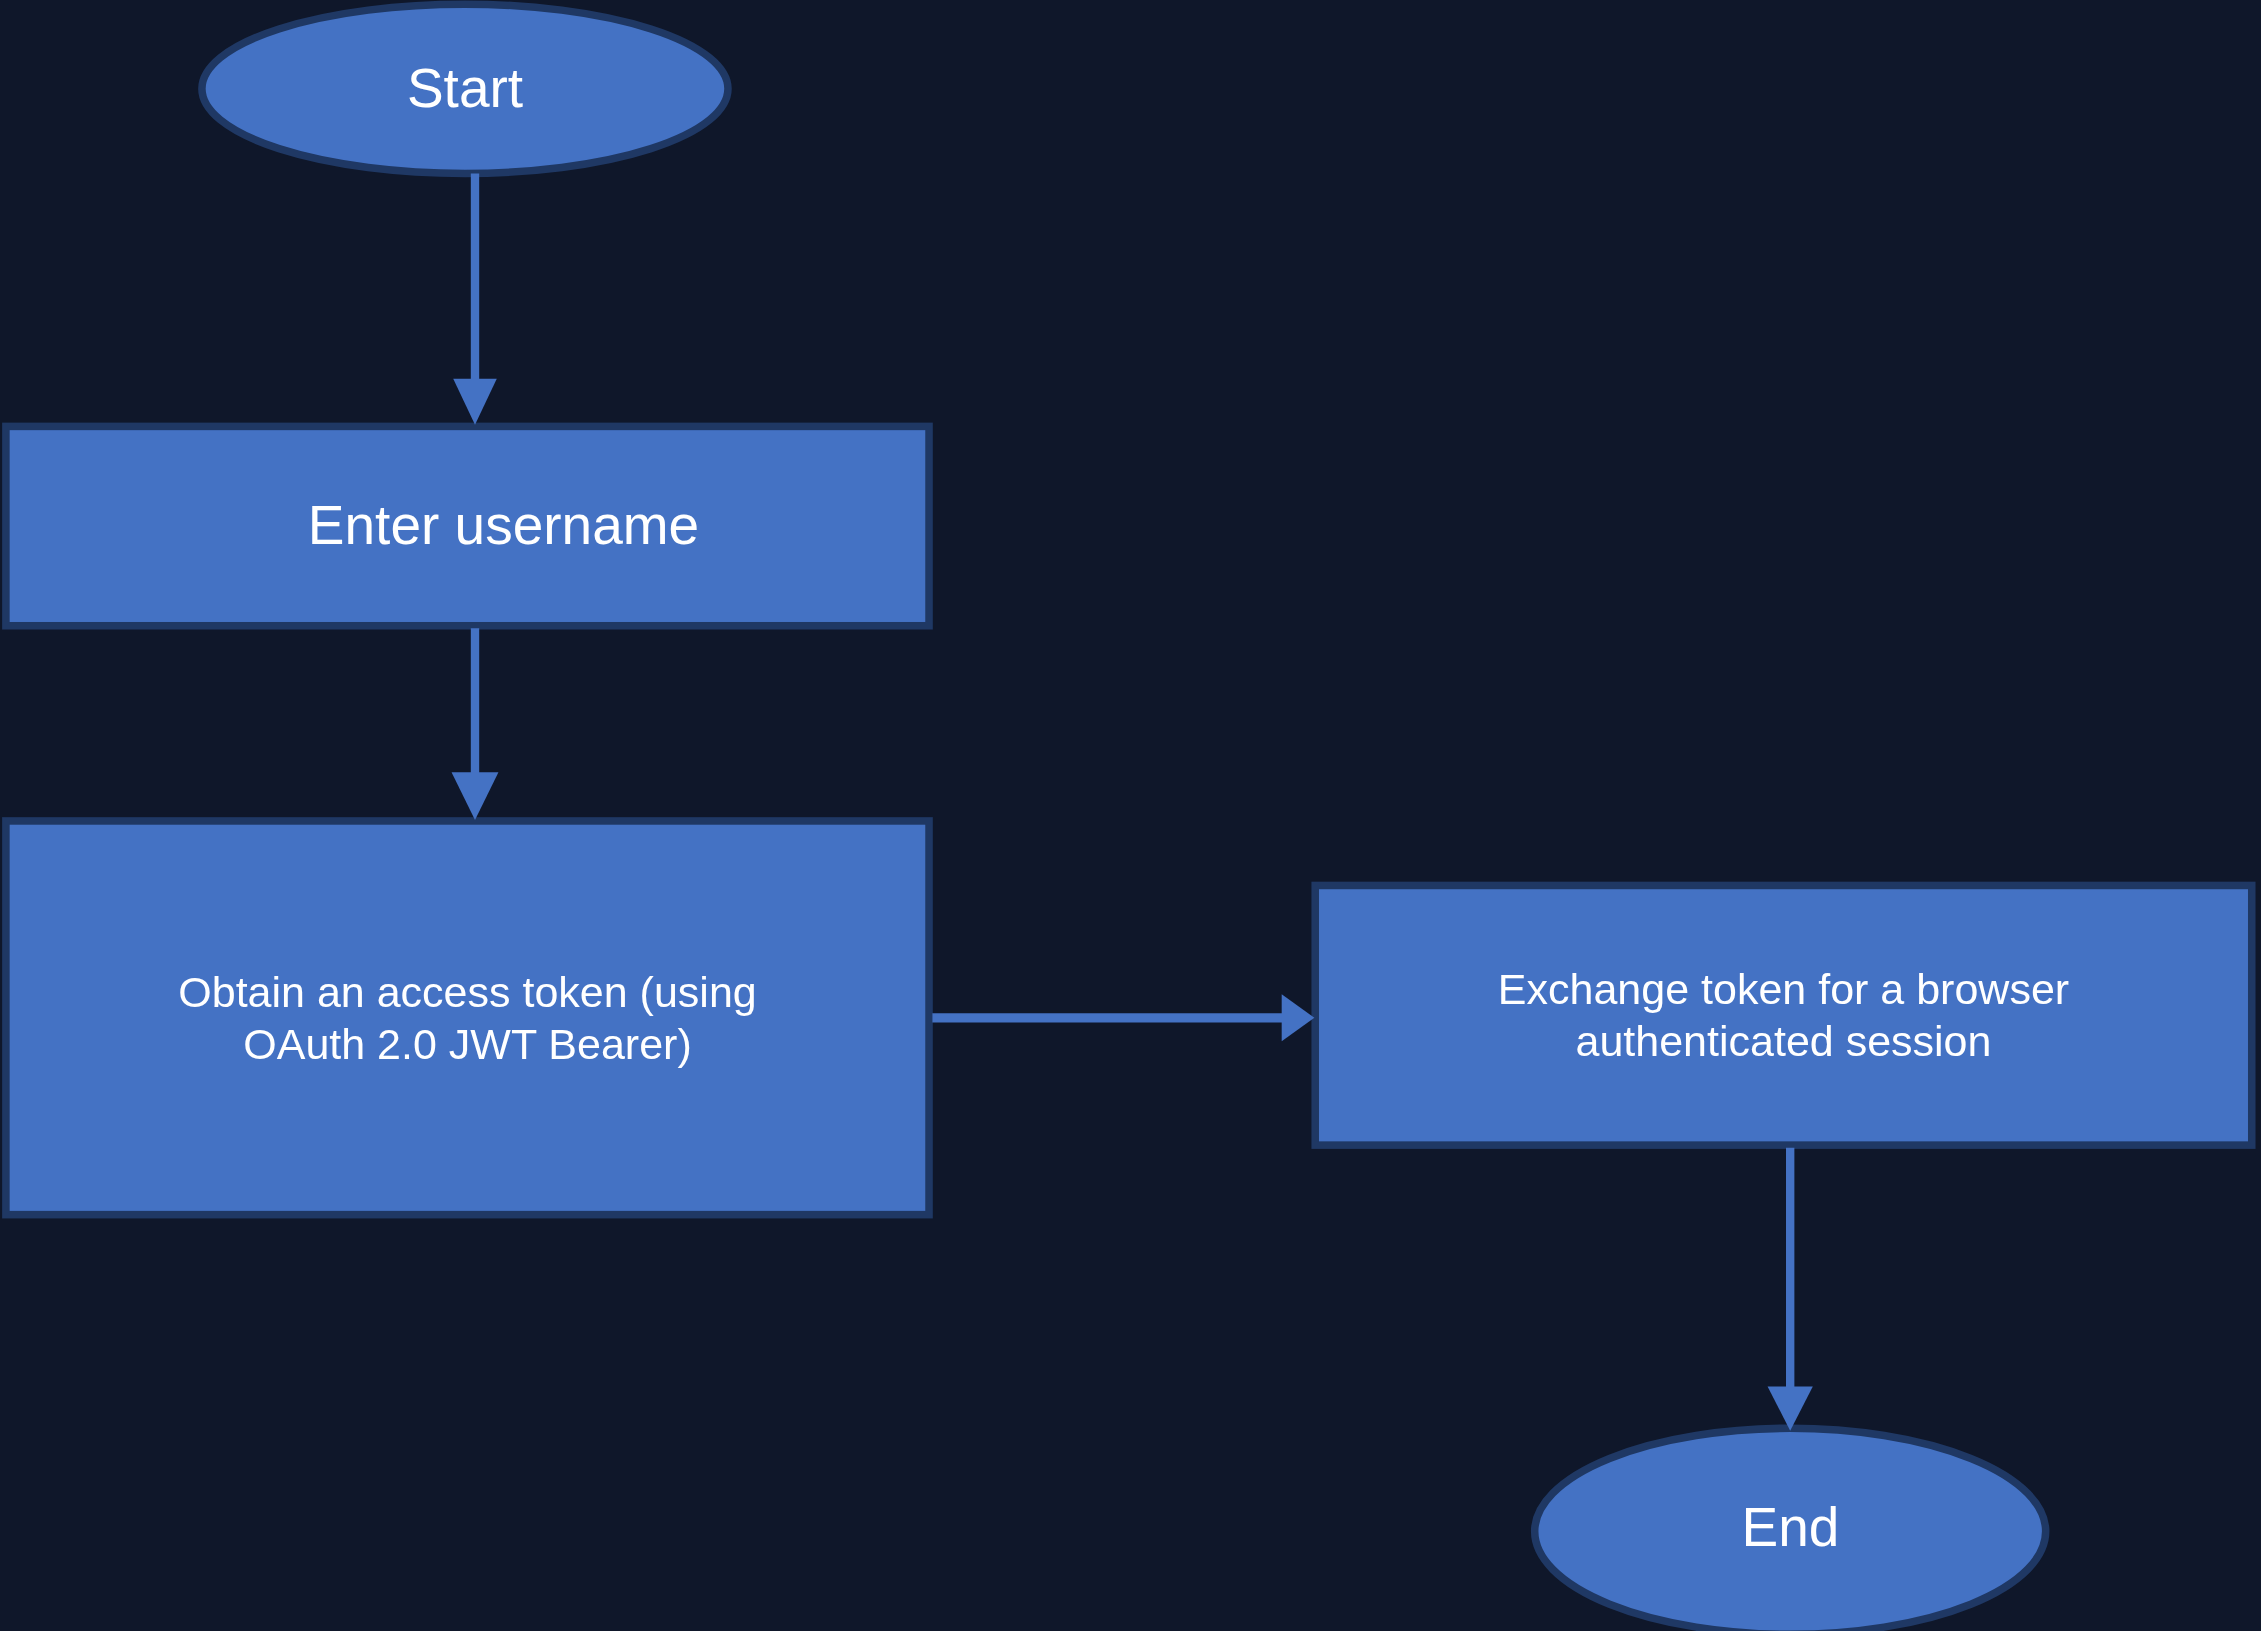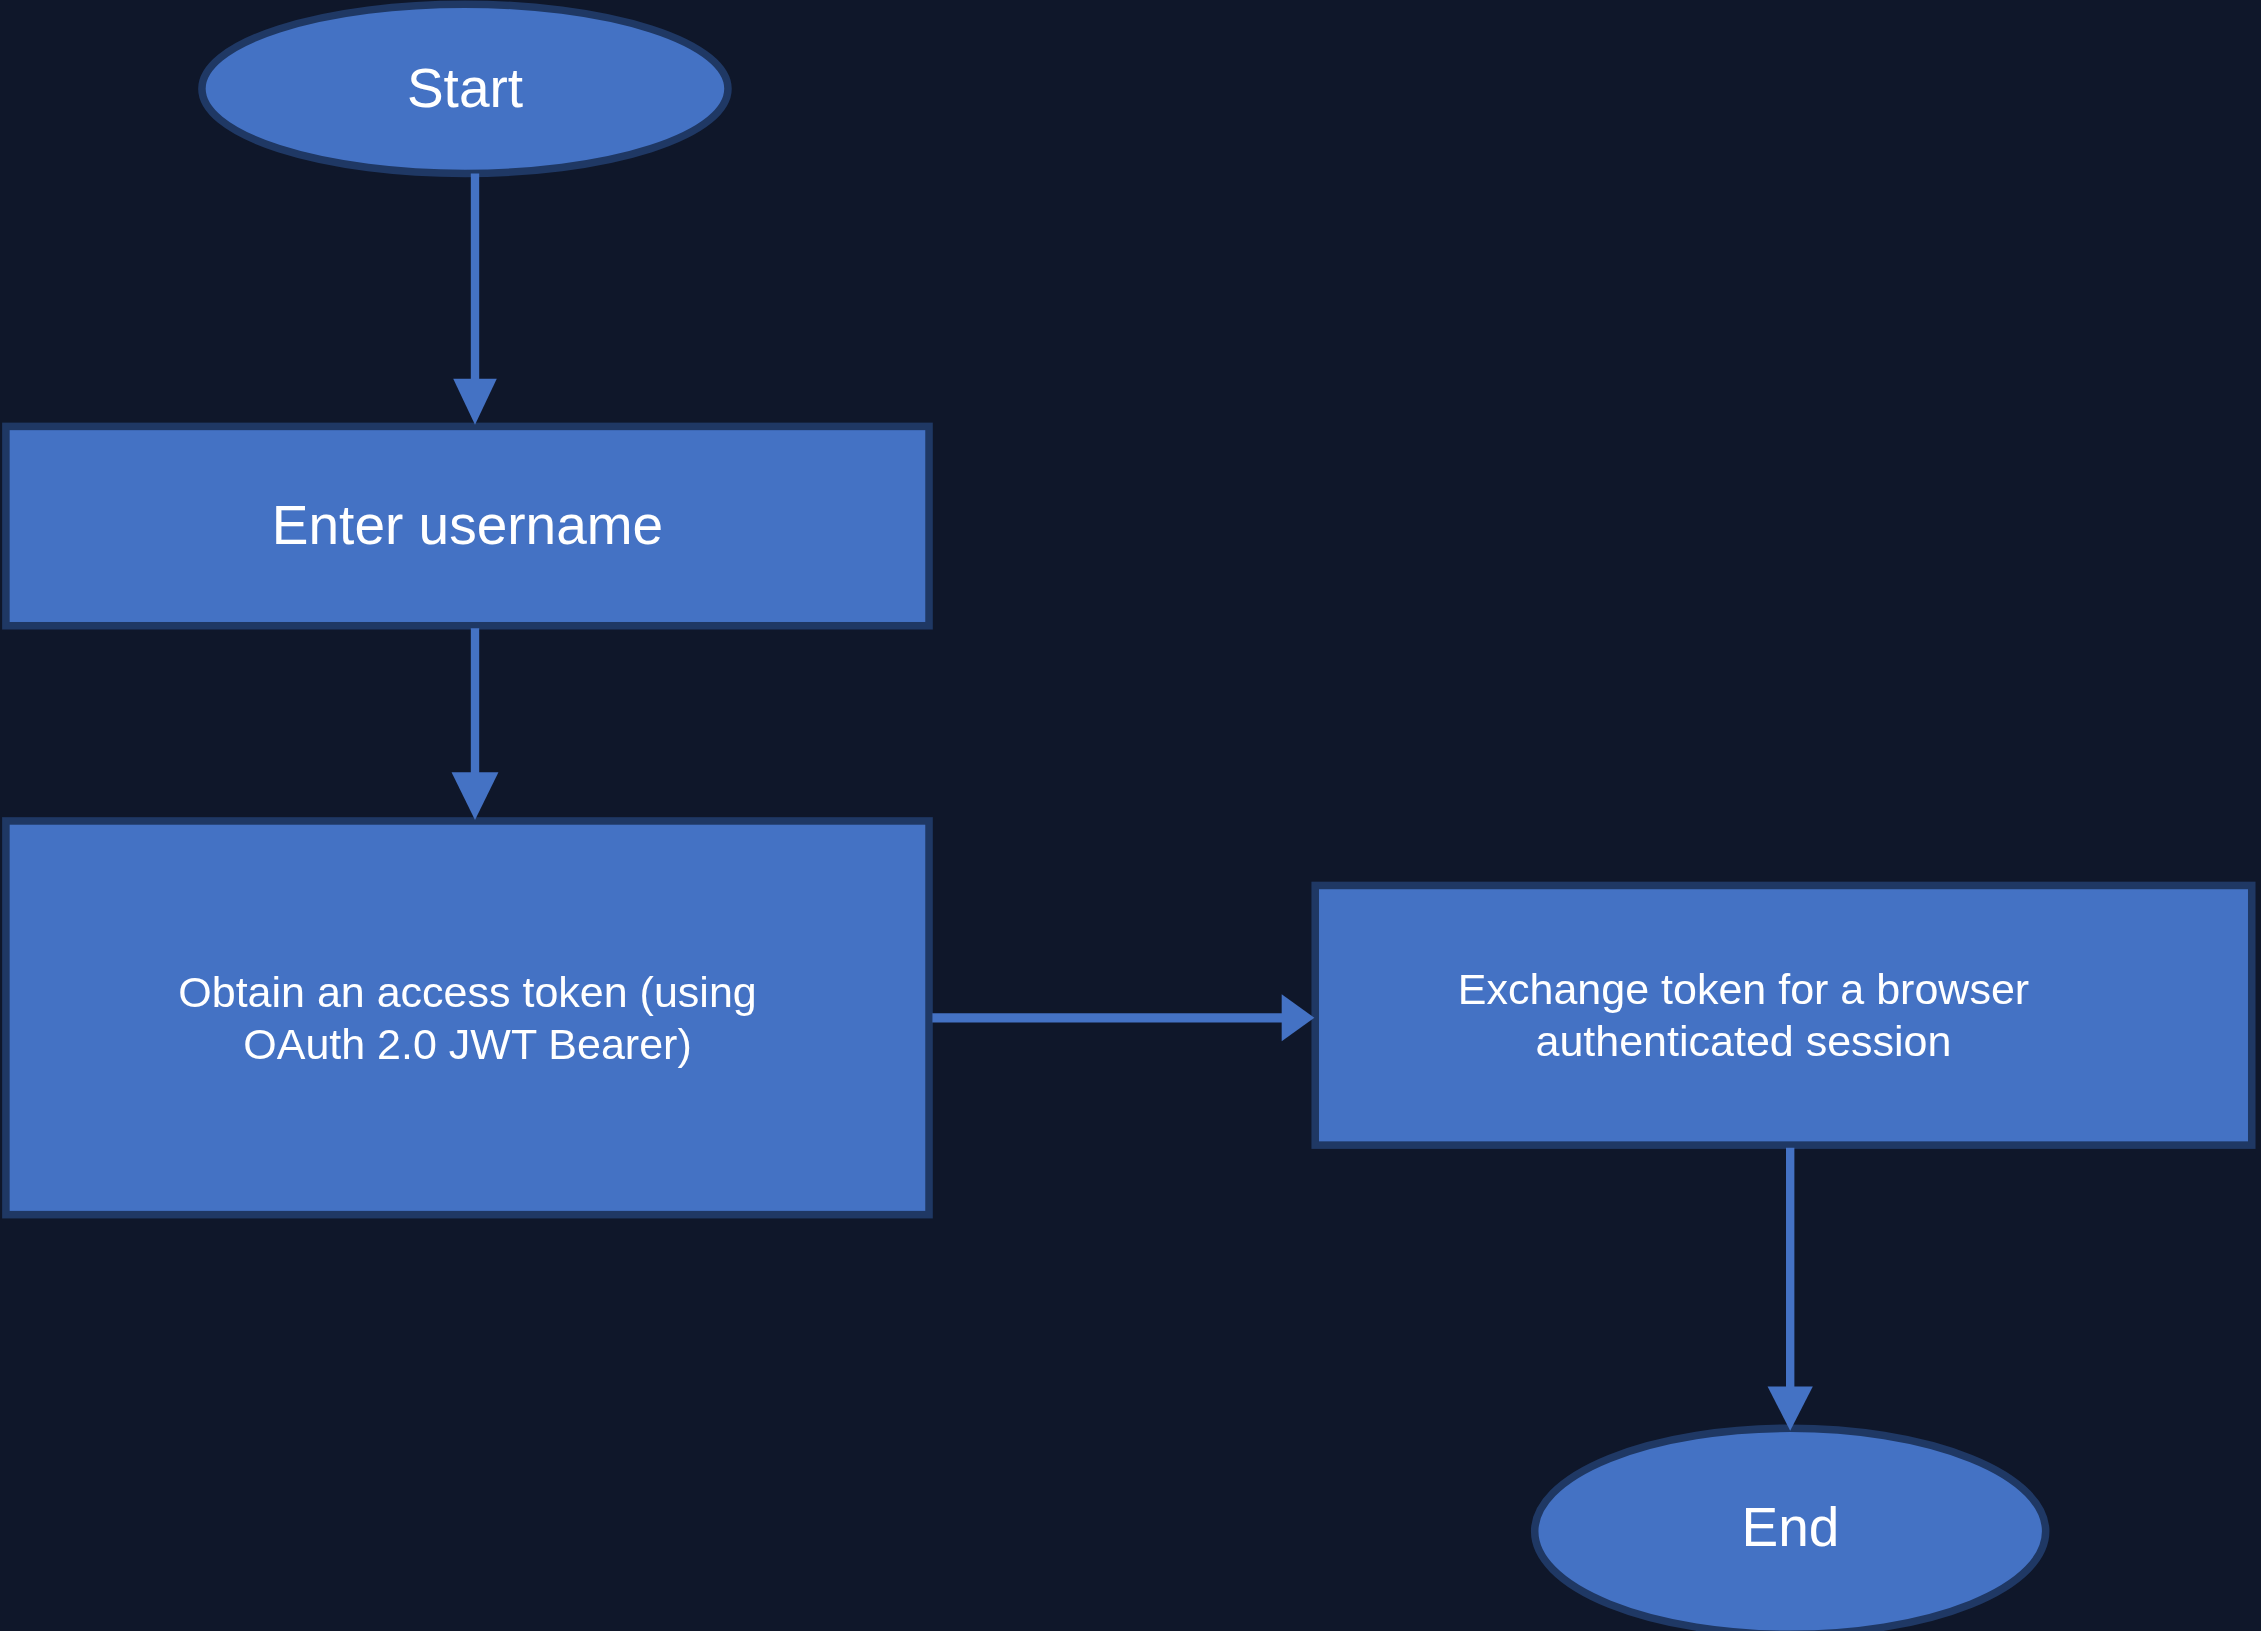--- a/index.html
+++ b/index.html
@@ -33,21 +33,21 @@
     text-align: center;
     color: #FFFFFF;
     font-family: "Liberation Sans", sans-serif;
     font-weight: 400;
     line-height: 1.22;
     white-space: pre-line;
     pointer-events: none;
   }
   .lbl-start   { font-size: 55px; }
   .lbl-end     { font-size: 55px; }
-  .lbl-process { font-size: 55px; }
+  .lbl-process { font-size: 55px; padding-left: 36px; }
   .lbl-big     { font-size: 43px; }
 </style>
 </head>
 <body>
 
 <div id="stage">
 
   <svg class="layer" viewBox="0 0 2699 1947" xmlns="http://www.w3.org/2000/svg">
 
     <ellipse cx="555" cy="106" rx="314" ry="101" fill="#4472C4" stroke="#1F3864" stroke-width="9"></ellipse>
@@ -82,19 +82,19 @@
 
   </svg>
 
   <div class="node-label lbl-start" style="left:201px; top:2.5px; width:528px; height:173px;">Start</div>
 
   <div class="node-label lbl-process" style="left:2.5px; top:423px; width:930px; height:206px;">Enter username</div>
 
   <div class="node-label lbl-big" style="left:2.5px; top:818px; width:930px; height:400px;">Obtain an access token (using
 OAuth 2.0 JWT Bearer)</div>
 
-  <div class="node-label lbl-big" style="left:1272px; top:882px; width:943px; height:266px;">Exchange token for a browser
+  <div class="node-label lbl-big" style="left:1312px; top:882px; width:943px; height:266px;">Exchange token for a browser
 authenticated session</div>
 
   <div class="node-label lbl-end" style="left:1535px; top:1424px; width:511px; height:207px;text-align:center;">End</div>
 
 </div>
 
 
 </body></html>

